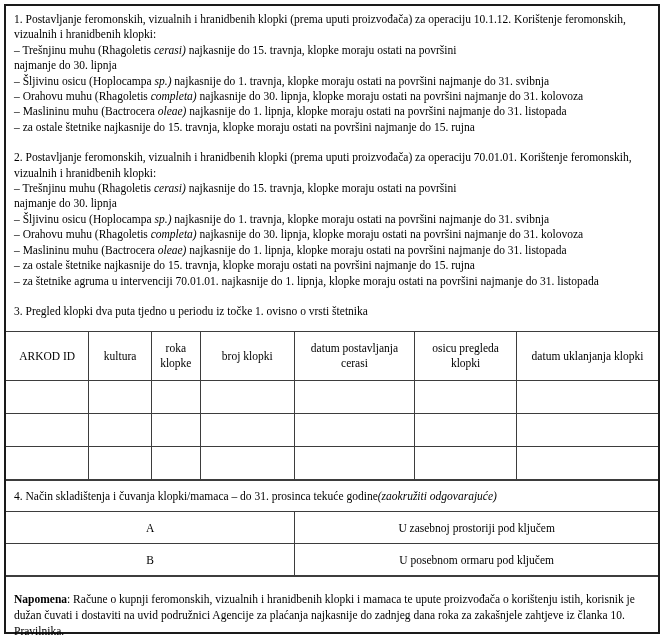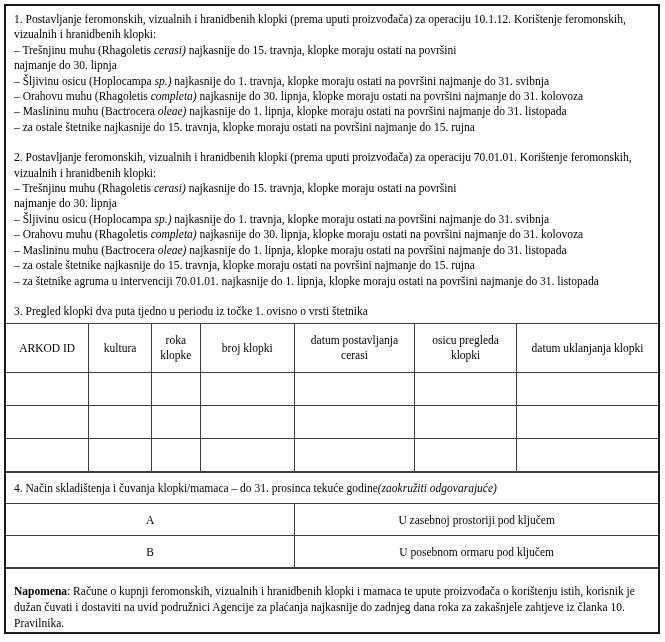--- a/index.html
+++ b/index.html
@@ -25,21 +25,21 @@
   .line { white-space: normal; }
   .blank-line { height: 15px; }
   i { font-style: italic; }
   b { font-weight: bold; }
 
   table.traps {
     width: 100%;
     border-collapse: collapse;
     table-layout: fixed;
     font-size: 11.5px;
-    margin-top: 4px;
+    margin-top: 12px;
   }
   table.traps th, table.traps td {
     border: 1px solid #3d3d3d;
     text-align: center;
     vertical-align: middle;
     padding: 2px 4px;
     font-weight: normal;
     line-height: 1.3;
   }
   table.traps thead tr { height: 49px; }

